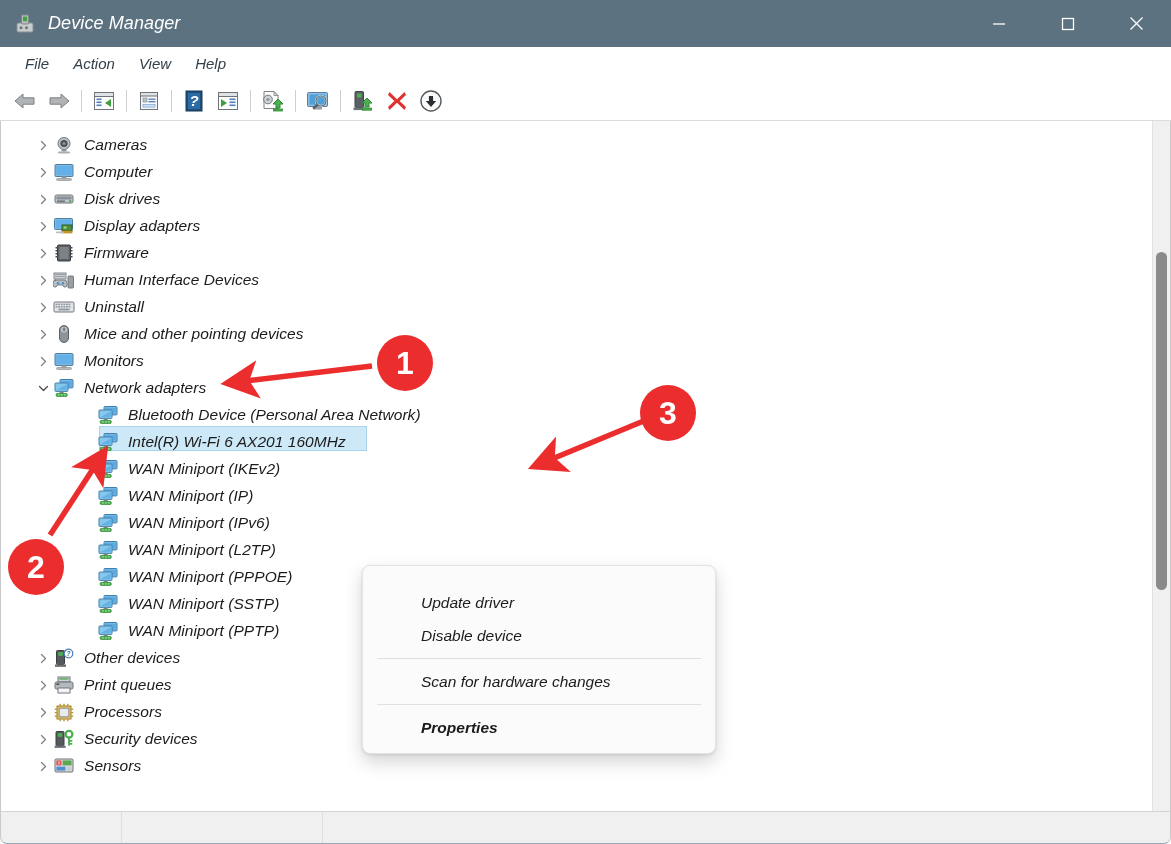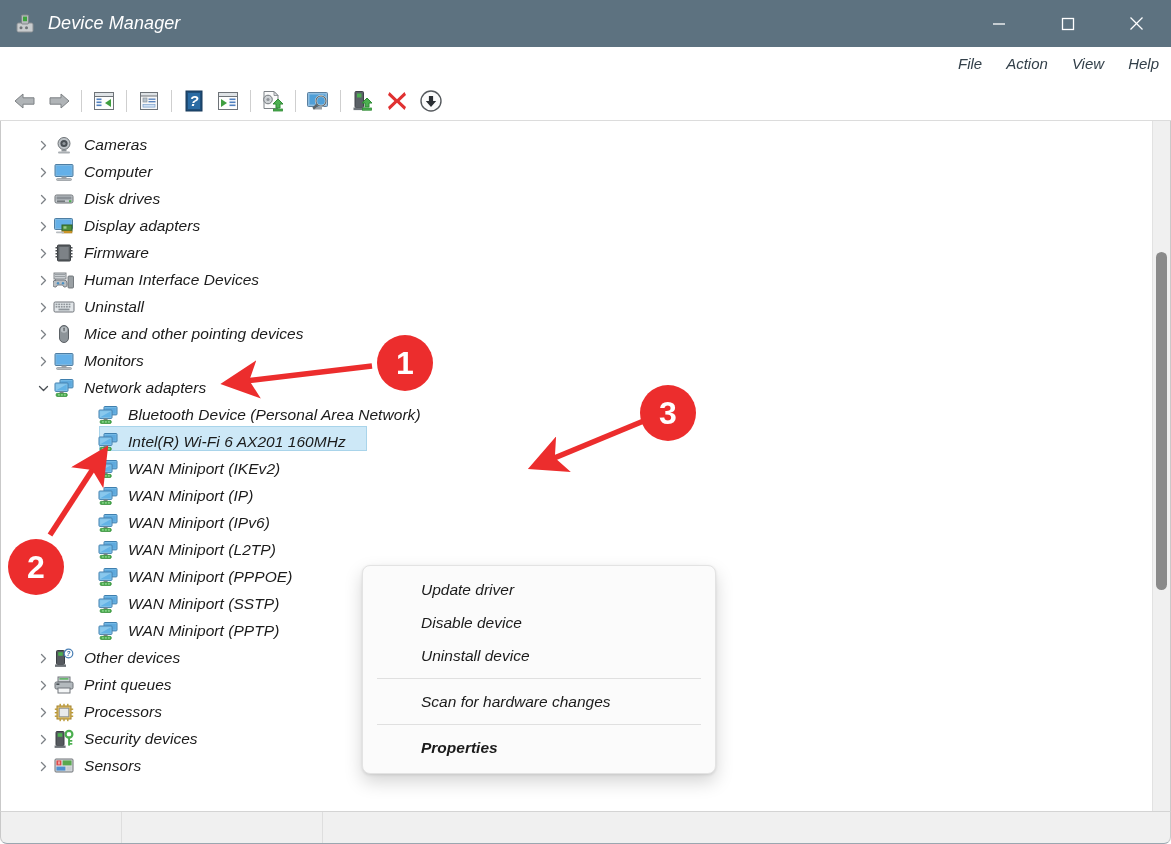--- a/index.html
+++ b/index.html
@@ -63,21 +63,20 @@
 
   
   #menubar {
     height: 33px;
     background: #ffffff;
     display: flex;
     align-items: center;
     padding-left: 13px;
     flex: none;
     border-bottom: 1px solid #ffffff;
-    justify-content: flex-end;
   }
   .menu-item {
     font-size: 15px;
     color: #33404a;
     padding: 4px 12px;
     border-radius: 3px;
     white-space: nowrap;
   }
 
   
@@ -204,21 +203,21 @@
   
   #ctx-menu {
     position: absolute;
     left: 361px;
     top: 444px;
     width: 352px;
     background: #fbfbfb;
     border: 1px solid #e3e3e3;
     border-radius: 8px;
     box-shadow: 0 8px 18px rgba(0,0,0,.17), 0 1px 3px rgba(0,0,0,.10);
-    padding: 7px 0 9px 0;
+    padding: 20px 0 9px 0;
     z-index: 40;
   }
   .ctx-item {
     height: 33px;
     display: flex;
     align-items: center;
     padding-left: 54px;
     font-size: 15.5px;
     color: #1b1b1b;
     margin: 0 4px;
@@ -863,21 +862,20 @@
         </div>
       </div>
 
     <div id="scrollbar">
       <div id="scroll-thumb" style="top: 19%; height: 49%;"></div>
     </div>
 
     <div id="ctx-menu">
         <div class="ctx-item">Update driver</div>
         <div class="ctx-item">Disable device</div>
-        <div class="ctx-item">Uninstall device</div>
         <div class="ctx-sep"></div>
         <div class="ctx-item">Scan for hardware changes</div>
         <div class="ctx-sep"></div>
         <div class="ctx-item bold">Properties</div>
       </div>
   </div>
 
   <div id="statusbar">
     <div class="sb-pane sb-p1"></div>
     <div class="sb-pane sb-p2"></div>

